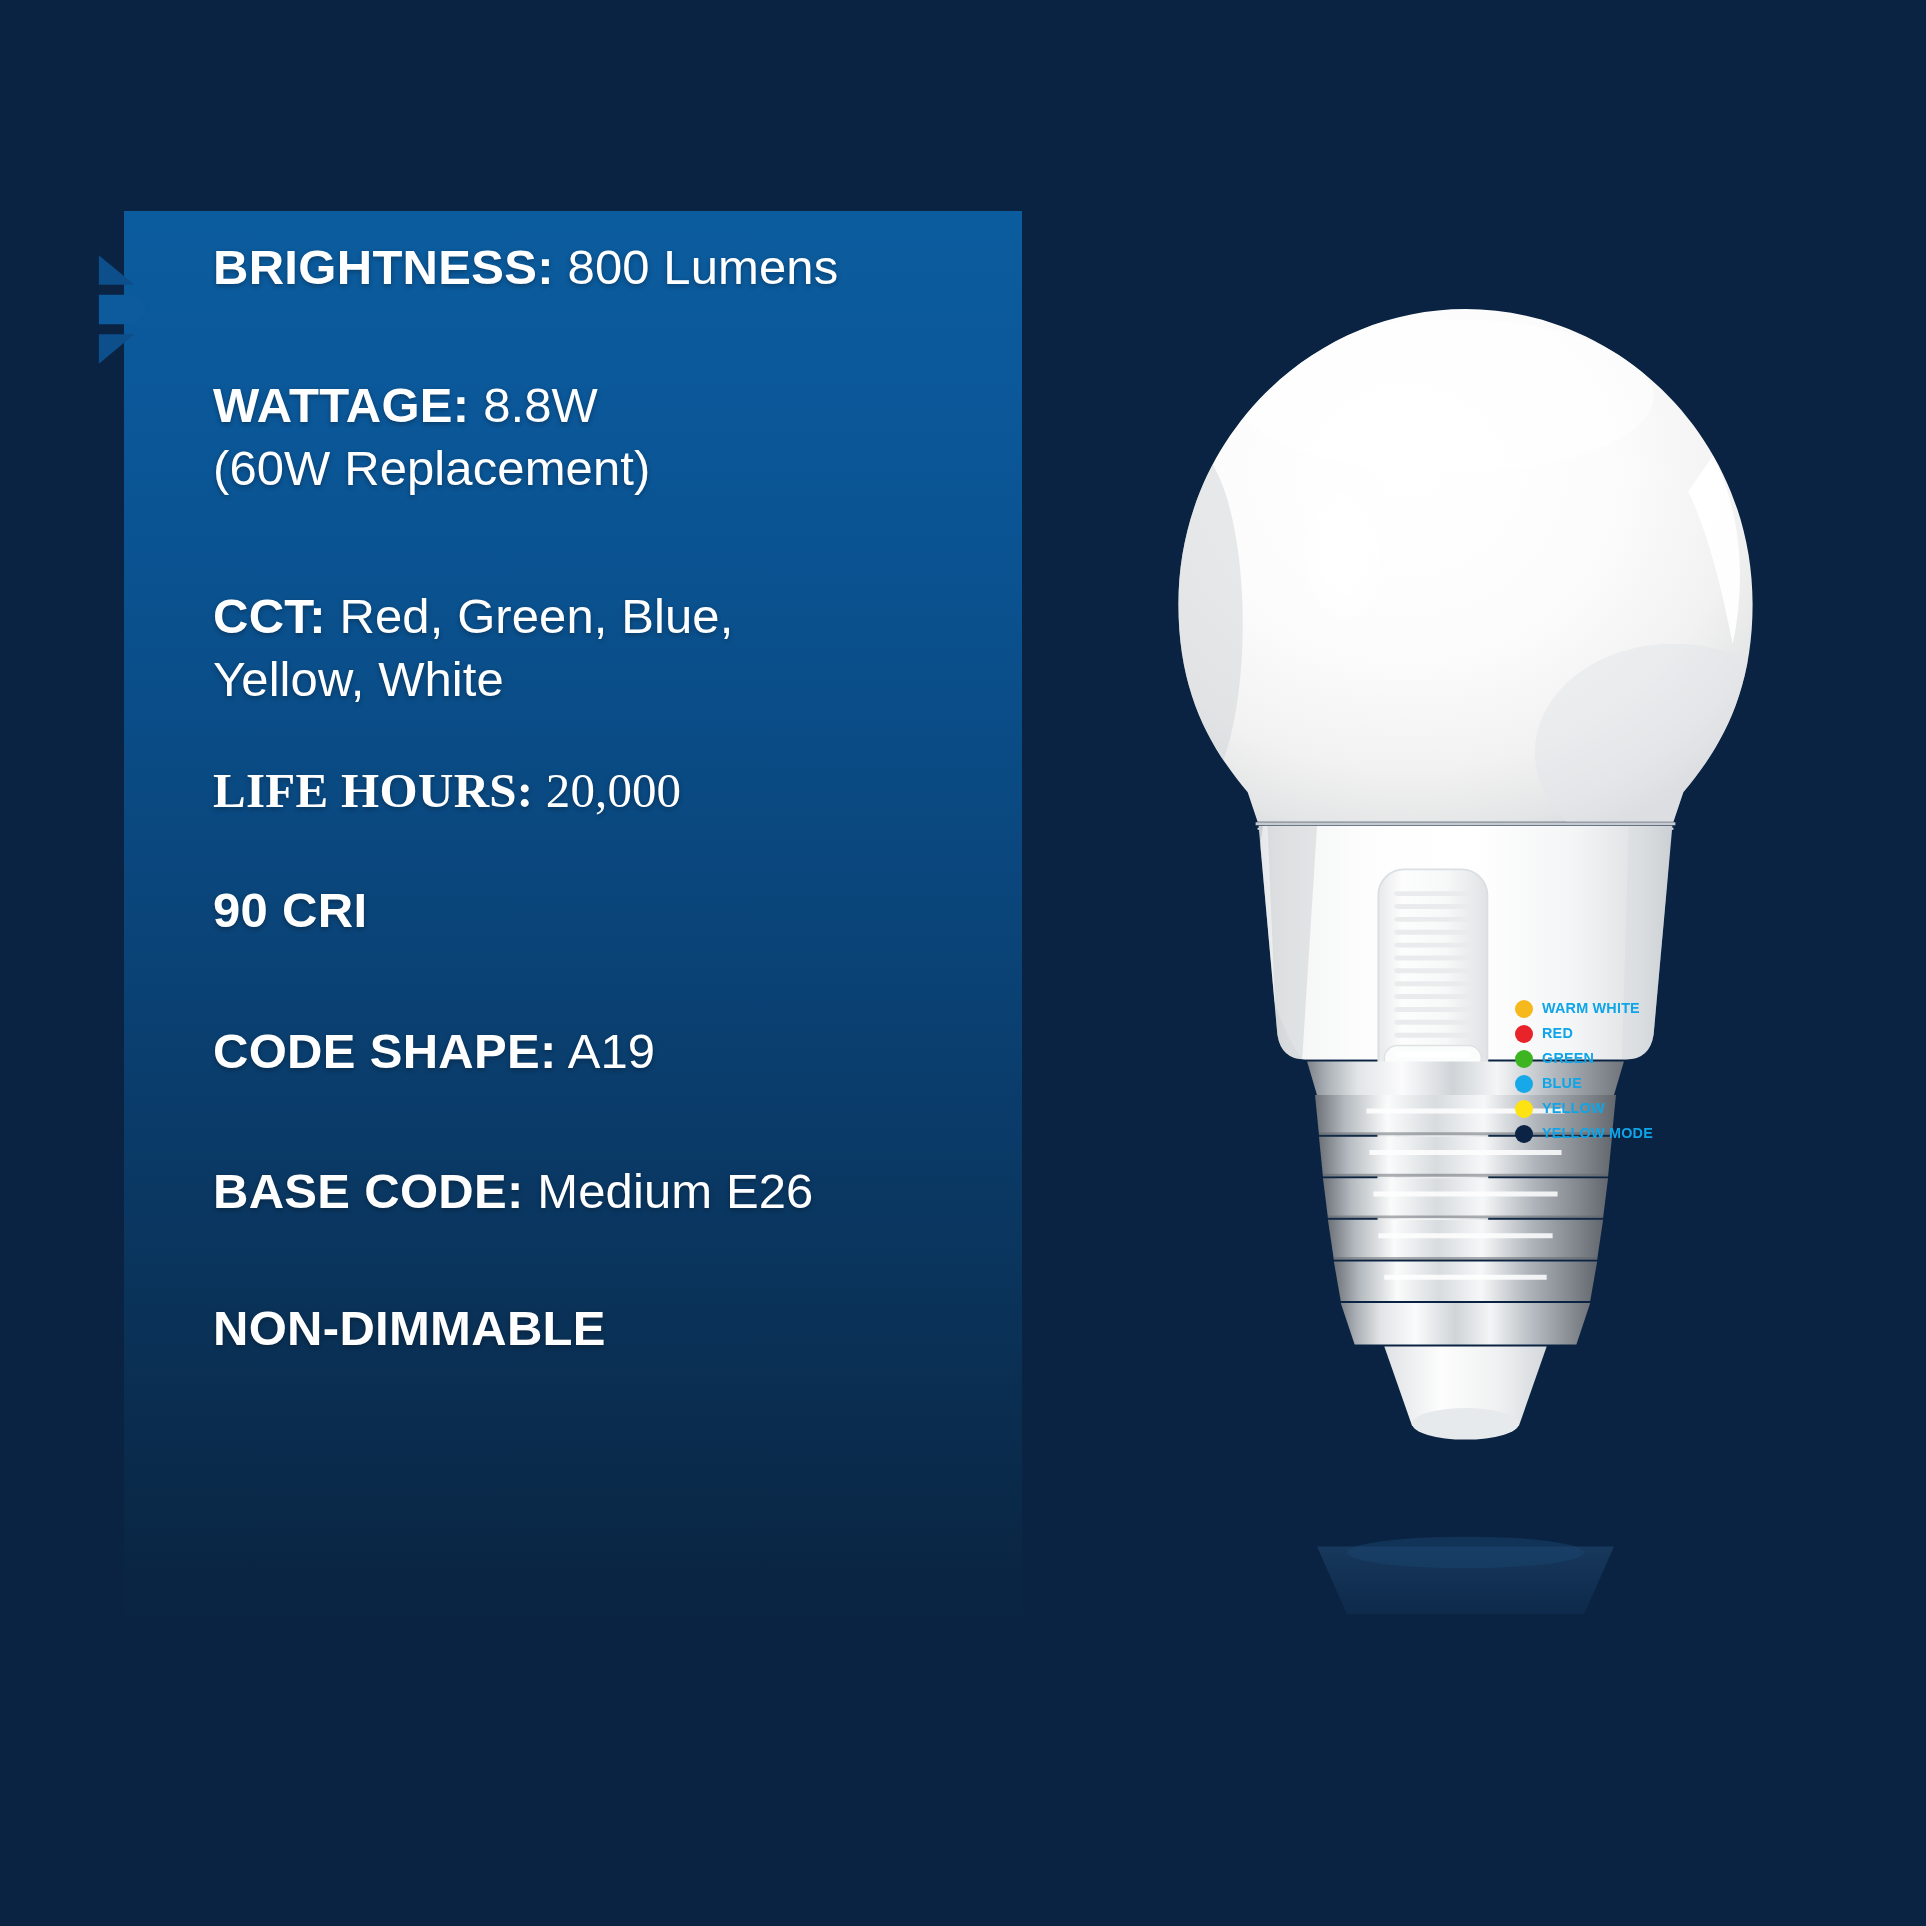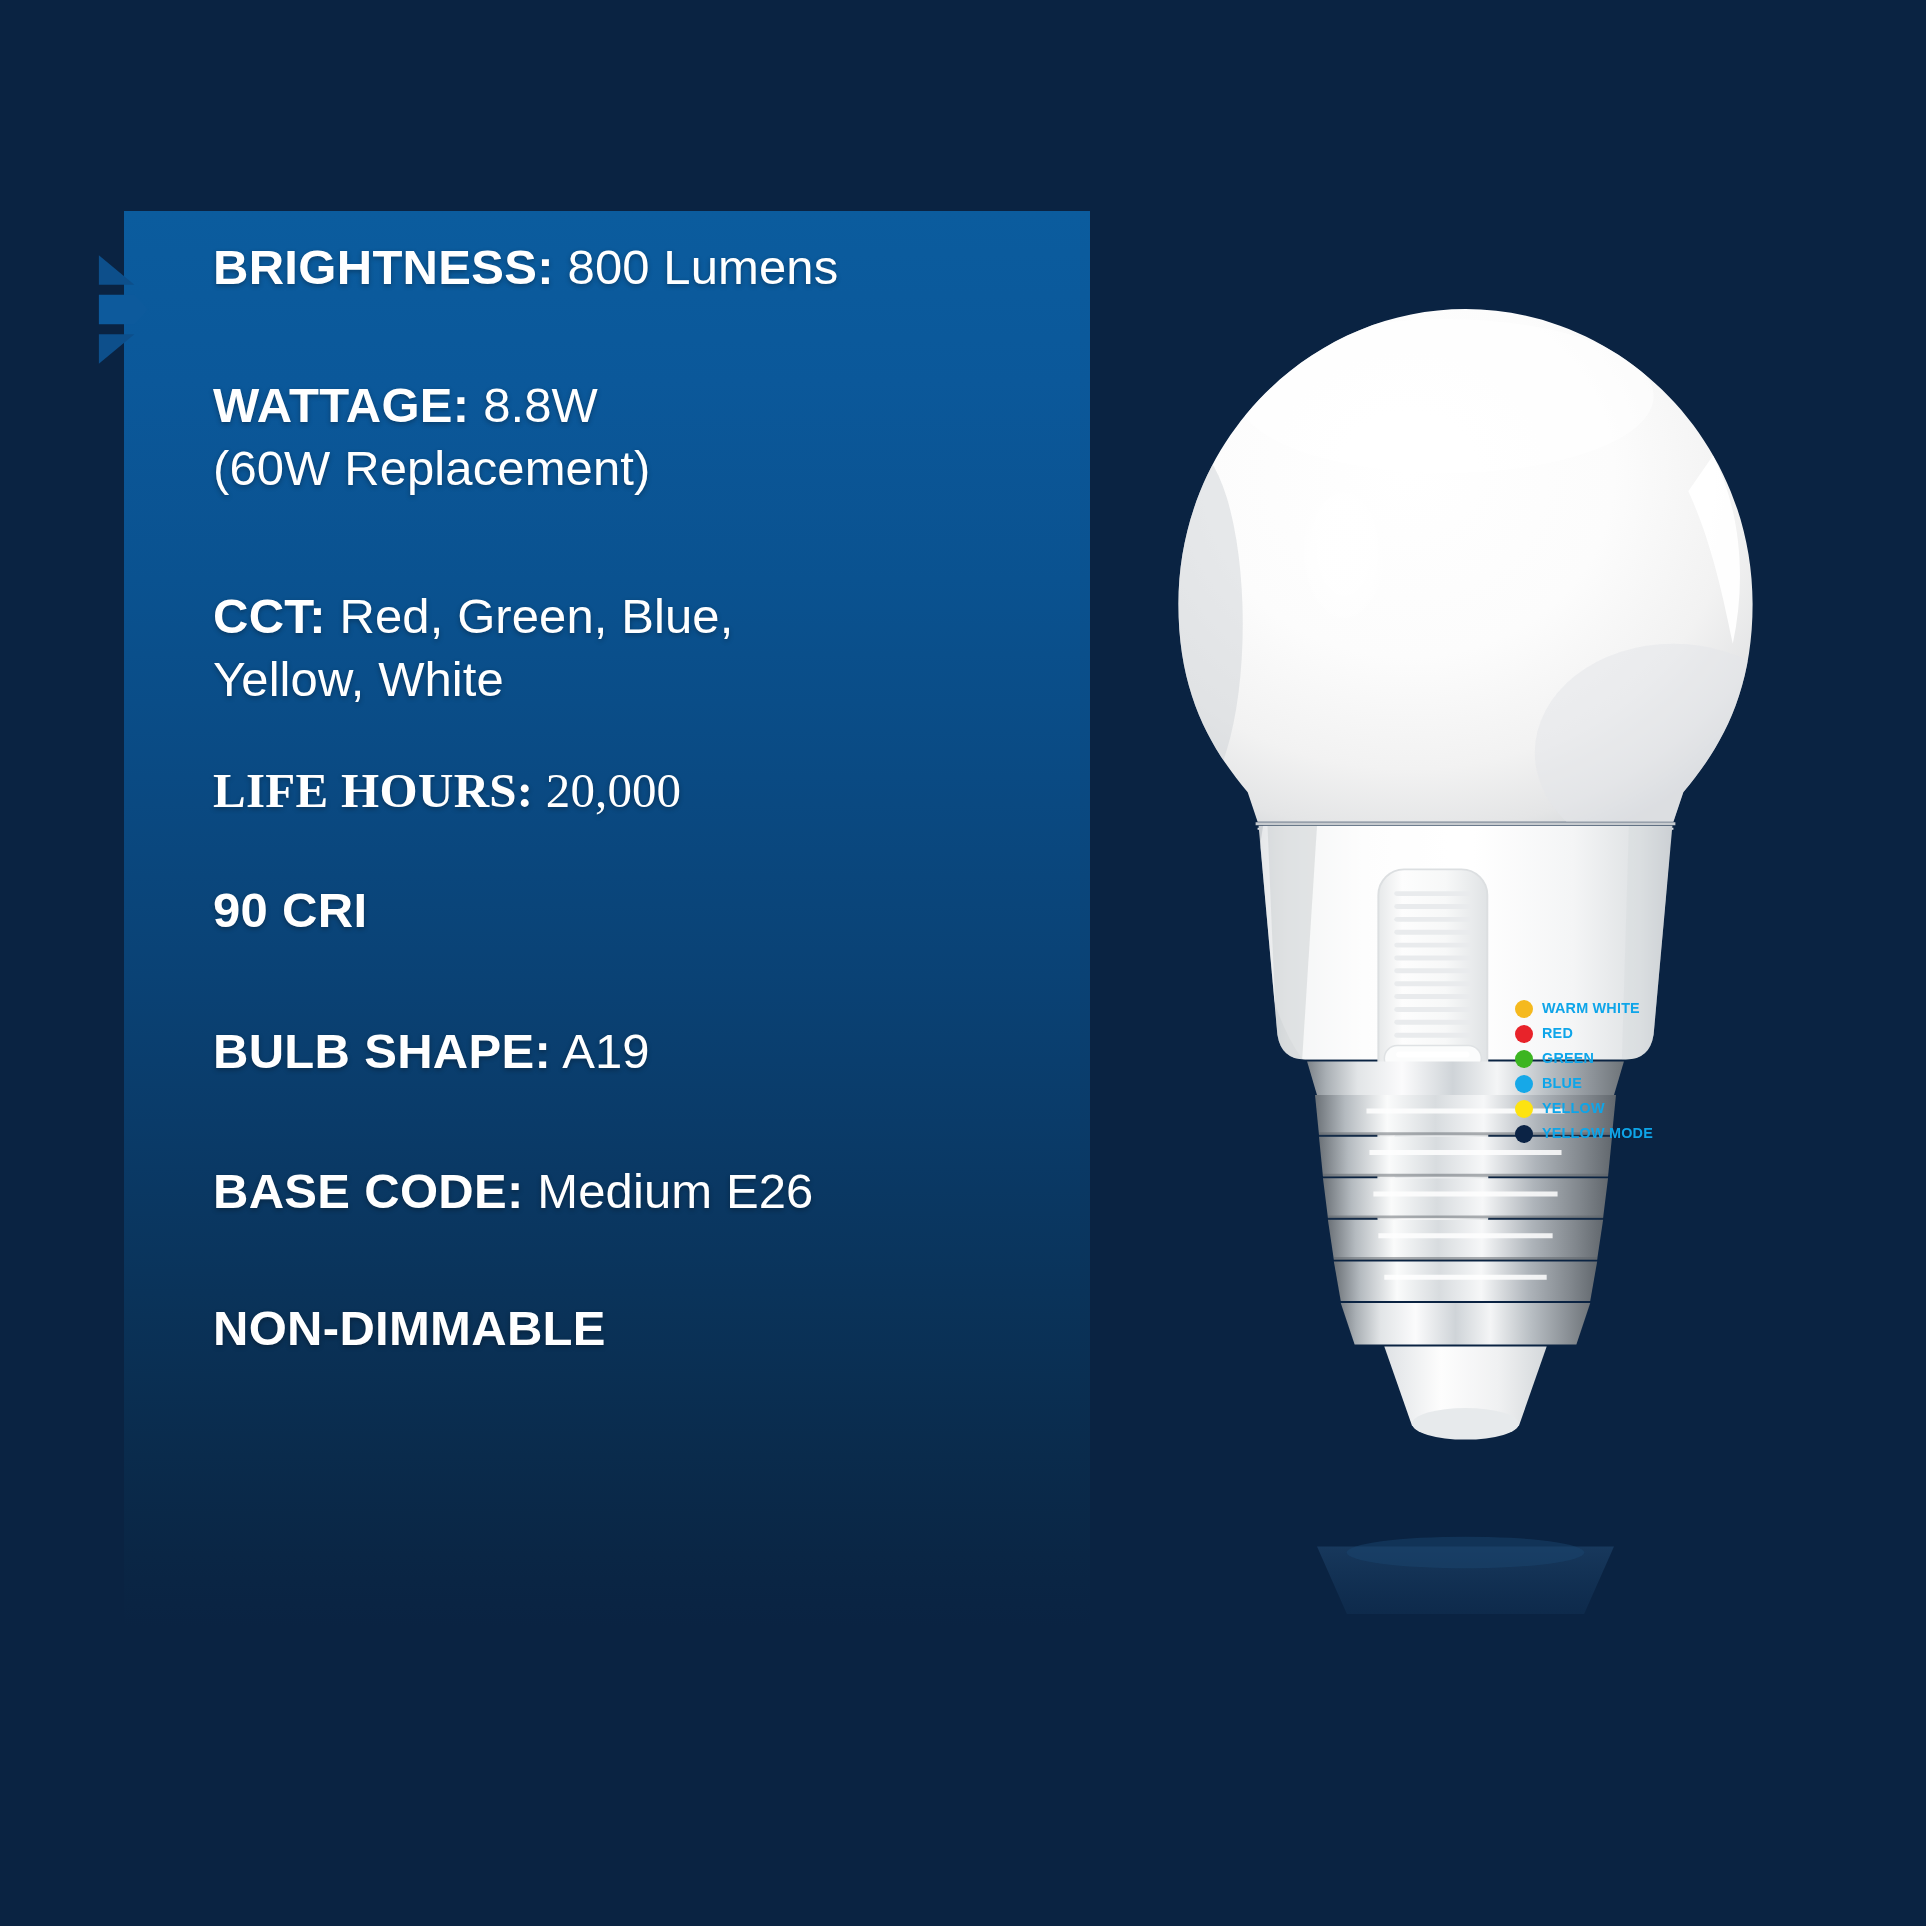--- a/index.html
+++ b/index.html
@@ -14,21 +14,21 @@
     background: #0a2342;
     font-family: "Liberation Sans", sans-serif;
     position: relative;
   }
 
   
   #spec-panel {
     position: absolute;
     left: 124px;
     top: 211px;
-    width: 966px;
+    width: 898px;
     height: 1416px;
     background: linear-gradient(180deg,
         #0b5c9e 0%,
         #0b589a 12%,
         #0a5290 26%,
         #0a4a83 40%,
         #0a4275 54%,
         #0a3a67 66%,
         #0a3258 78%,
         #0a2b4c 88%,
@@ -116,21 +116,21 @@
 
 <div id="spec-panel">
   <div id="spec-list">
       <div class="spec-row" style="position: absolute; left: 0px; top: 25px;"><span class="lbl">BRIGHTNESS:</span><span class="val"> 800 Lumens</span></div>
       <div class="spec-row" style="position: absolute; left: 0px; top: 163px;"><span class="lbl">WATTAGE:</span><span class="val"> 8.8W
 (60W Replacement)</span></div>
       <div class="spec-row" style="position: absolute; left: 0px; top: 374px;"><span class="lbl">CCT:</span><span class="val"> Red, Green, Blue,
 Yellow, White</span></div>
       <div class="spec-row" style="position: absolute; left: 0px; top: 549px; font-family: Liberation Serif, serif;"><span class="lbl">LIFE HOURS:</span><span class="val"> 20,000</span></div>
       <div class="spec-row only-label" style="position: absolute; left: 0px; top: 668px;"><span class="lbl">90 CRI</span></div>
-      <div class="spec-row" style="position: absolute; left: 0px; top: 809px;"><span class="lbl">BULB SHAPE:</span><span class="val"> A19</span></div>
+      <div class="spec-row" style="position: absolute; left: 0px; top: 809px;"><span class="lbl">CODE SHAPE:</span><span class="val"> A19</span></div>
       <div class="spec-row" style="position: absolute; left: 0px; top: 949px;"><span class="lbl">BASE CODE:</span><span class="val"> Medium E26</span></div>
       <div class="spec-row only-label" style="position: absolute; left: 0px; top: 1086px;"><span class="lbl">NON-DIMMABLE</span></div>
     </div>
 </div>
 
 <div id="arrow-decor">
   <svg width="79" height="109" viewBox="0 0 80 110" xmlns="http://www.w3.org/2000/svg">
     <polygon points="12,0 48,30 12,30" fill="#0d4f8b"></polygon>
     <polygon points="12,40 48,40 62,55 48,70 12,70" fill="#0d5a9c"></polygon>
     <polygon points="12,80 48,80 12,110" fill="#0d4f8b"></polygon>

